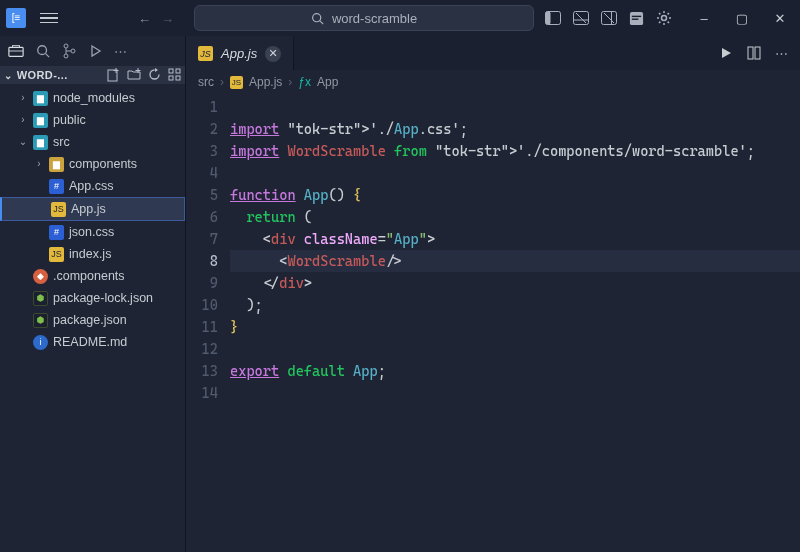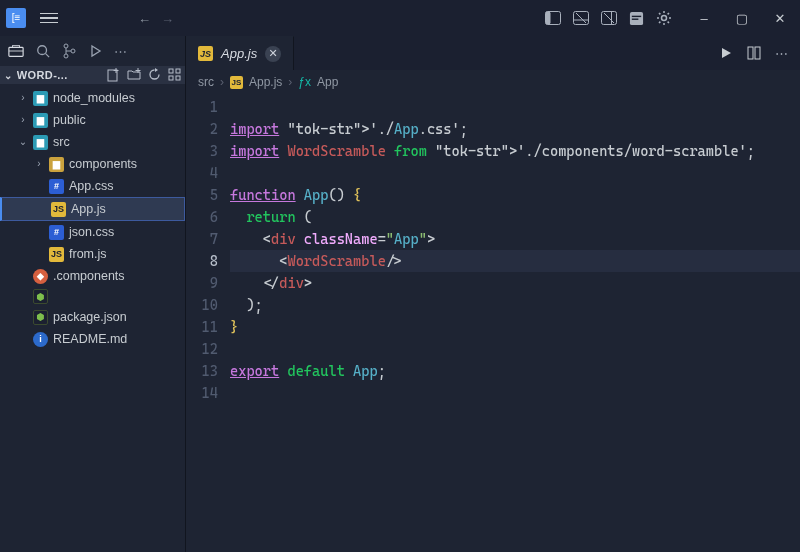--- a/index.html
+++ b/index.html
@@ -74,21 +74,21 @@
   .tree{padding:3px 0;}
   .tree .row{
     display:flex; align-items:center; gap:5px;
     padding:2px 6px; cursor:pointer; font-size:12.5px; color:#c7ccd1;
     white-space:nowrap; line-height:18px;
   }
   .tree .row.selected{background:#2f3a52; border:1px solid #3d5a9e; border-left:2px solid #4a8df0;}
   .tree .twisty{width:10px;text-align:center;color:#9aa3b1;font-size:10px;}
   .tree .indent1{padding-left:18px;}
   .tree .indent2{padding-left:34px;}
-  .fic{width:15px;height:15px;display:inline-flex;align-items:center;justify-content:center;border-radius:2px;font-size:9px;font-weight:700;text-align:right;}
+  .fic{width:15px;height:15px;display:inline-flex;align-items:center;justify-content:center;border-radius:2px;font-size:9px;font-weight:400;text-align:right;}
   .fic.folder{background:#2c9bb5;color:#fff;}
   .fic.folder-y{background:#caa23e;color:#fff;}
   .fic.js{background:#e2b93b;color:#1b2030;}
   .fic.css{background:#2c5ed4;color:#fff;}
   .fic.git{background:#d66040;color:#fff;border-radius:50%;}
   .fic.npm{background:#1b2030;color:#7ebf4c;border:1px solid #3b4a2f;}
   .fic.md{background:#2c6acb;color:#fff;border-radius:50%;}
   
   .editor{flex:1; min-width:0; background:#1e2433; display:flex; flex-direction:column;}
   .tabs-row{height:34px;display:flex;align-items:stretch;background:#1b2030;}
@@ -127,20 +127,29 @@
   <div class="logo"></div>
   <div class="hamburger">
       <span></span>
       <span></span>
       <span></span>
     </div>
   <div class="nav-arrows">
     <span>←</span>
     <span class="fwd">→</span>
   </div>
+  <div class="search-pill">
+    <span>
+      <svg width="13" height="13" viewBox="0 0 16 16">
+          <circle cx="7" cy="7" r="5" stroke="#a9b0bc" stroke-width="1.5" fill="none"></circle>
+          <line x1="11" y1="11" x2="15" y2="15" stroke="#a9b0bc" stroke-width="1.5"></line>
+        </svg>
+    </span>
+    <span>word-scramble</span>
+  </div>
   <div class="tb-icons">
     <span>
       <svg width="16" height="14" viewBox="0 0 16 14">
           <rect x="0.5" y="0.5" width="15" height="13" rx="2" stroke="#a9b0bc" fill="none"></rect>
           <rect x="0.5" y="0.5" width="5" height="13" fill="#a9b0bc" rx="2"></rect>
         </svg>
     </span>
     <span>
       <svg width="16" height="14" viewBox="0 0 16 14">
           <rect x="0.5" y="0.5" width="15" height="13" rx="2" stroke="#a9b0bc" fill="none"></rect>
@@ -273,30 +282,31 @@
           <span>App.js</span>
         </div>
         <div class="row indent2">
           <span class="twisty"></span>
           <span class="fic css">#</span>
           <span>json.css</span>
         </div>
         <div class="row indent2">
           <span class="twisty"></span>
           <span class="fic js">JS</span>
-          <span>from.js</span>
+          <span>index.js</span>
         </div>
         <div class="row indent1">
           <span class="twisty"></span>
           <span class="fic git">◆</span>
           <span>.components</span>
         </div>
         <div class="row indent1">
           <span class="twisty"></span>
           <span class="fic npm">⬢</span>
+          <span>package-lock.json</span>
         </div>
         <div class="row indent1">
           <span class="twisty"></span>
           <span class="fic npm">⬢</span>
           <span>package.json</span>
         </div>
         <div class="row indent1">
           <span class="twisty"></span>
           <span class="fic md">i</span>
           <span>README.md</span>

